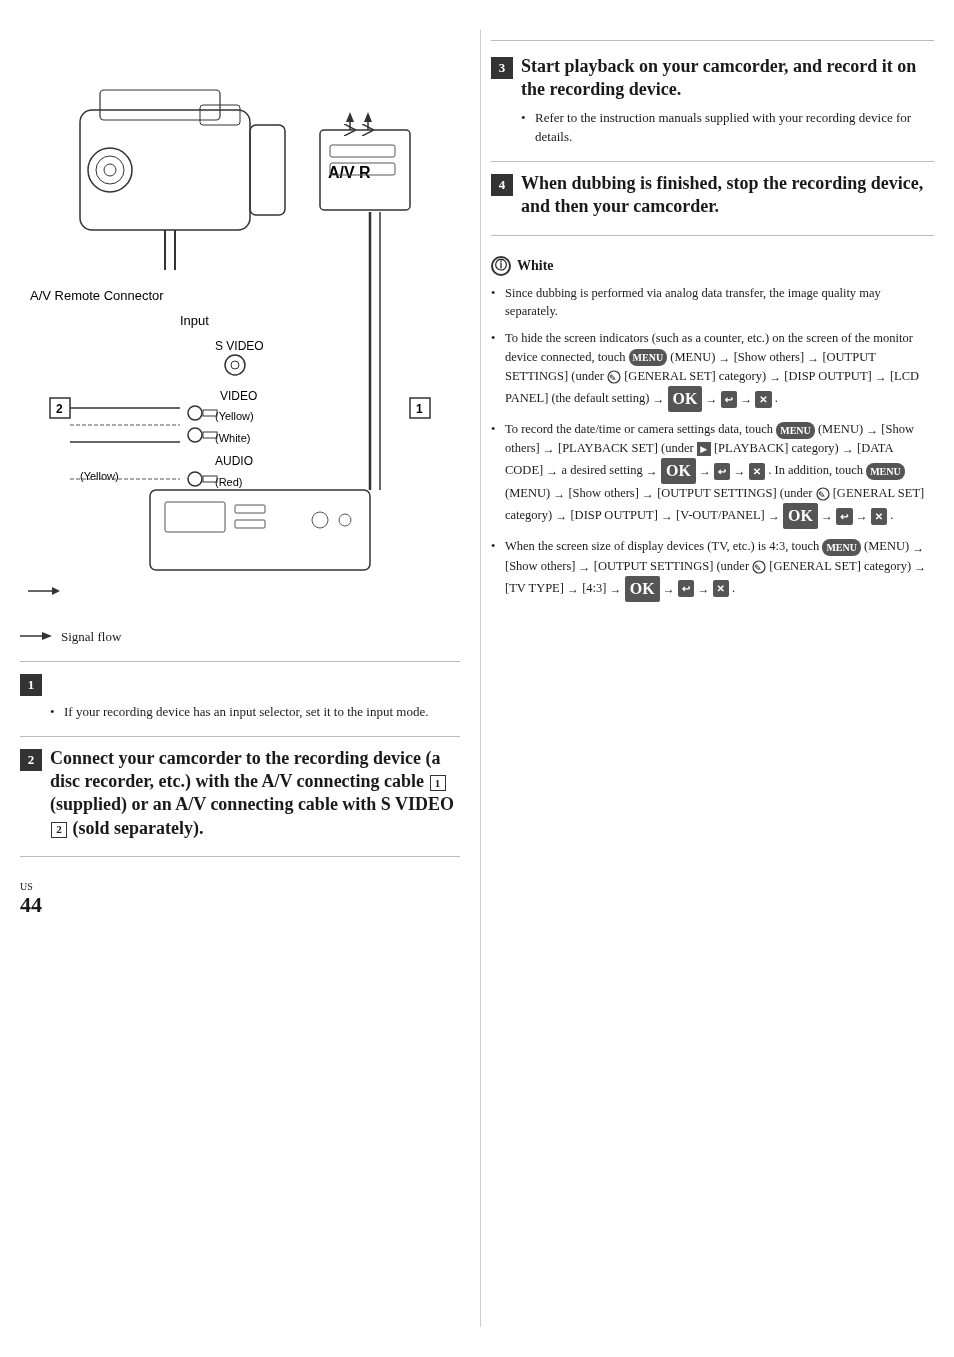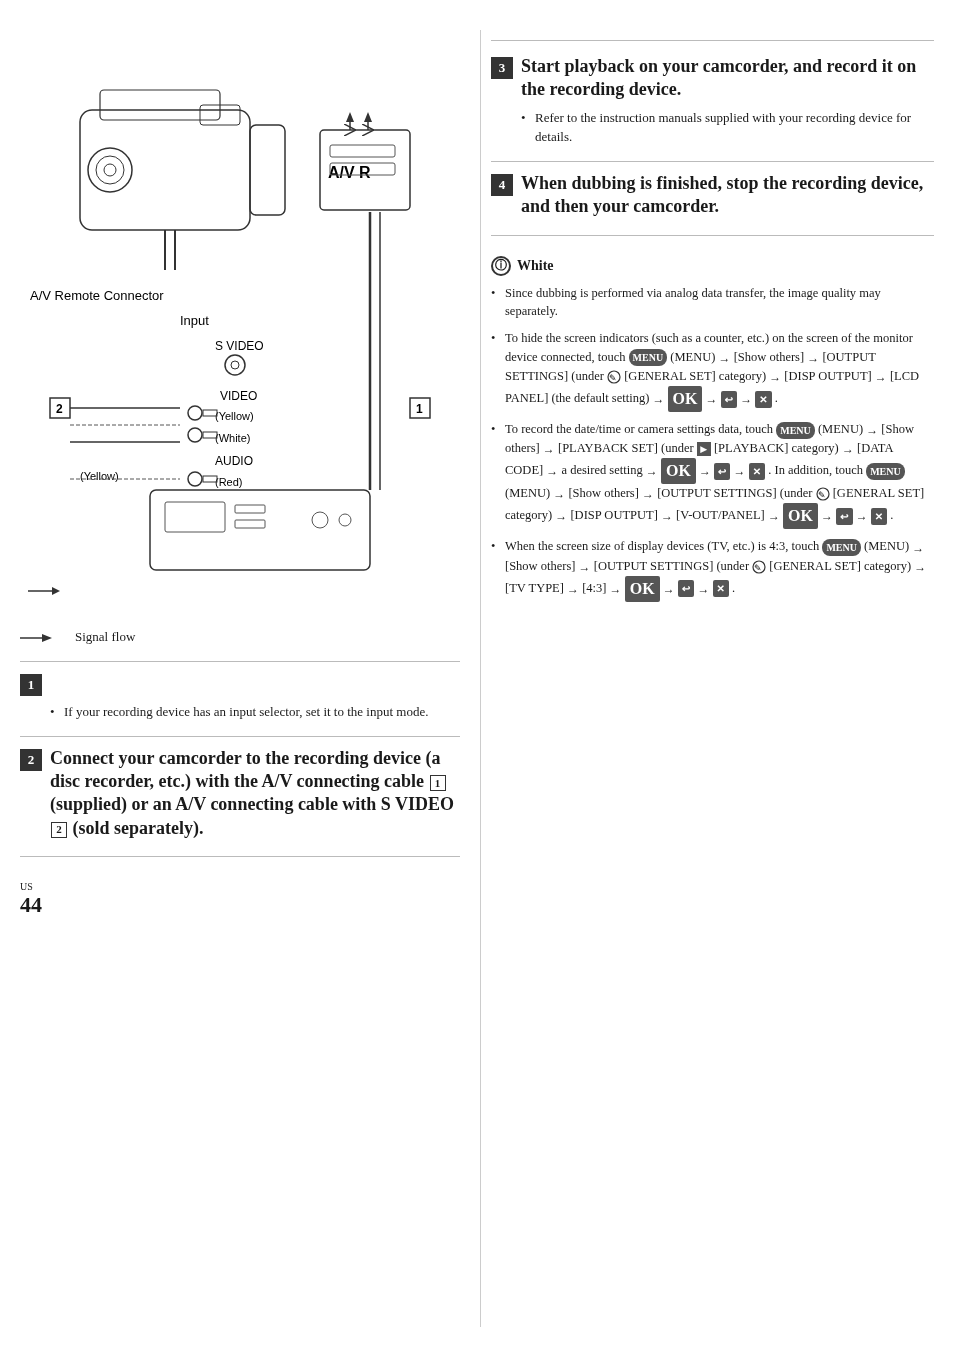--- a/index.html
+++ b/index.html
@@ -42,22 +42,22 @@
       margin-bottom: 10px;
     }
 
     .diagram-svg {
       width: 100%;
     }
 
     .signal-flow-label {
       font-size: 13px;
       display: flex;
-      align-items: flex-end;
-      gap: 20px;
+      align-items: flex-start;
+      gap: 6px;
       margin-bottom: 16px;
       margin-top: 15px;
     }
 
     hr.divider {
       border: none;
       border-top: 1px solid #bbb;
       margin: 10px 0;
     }
 

